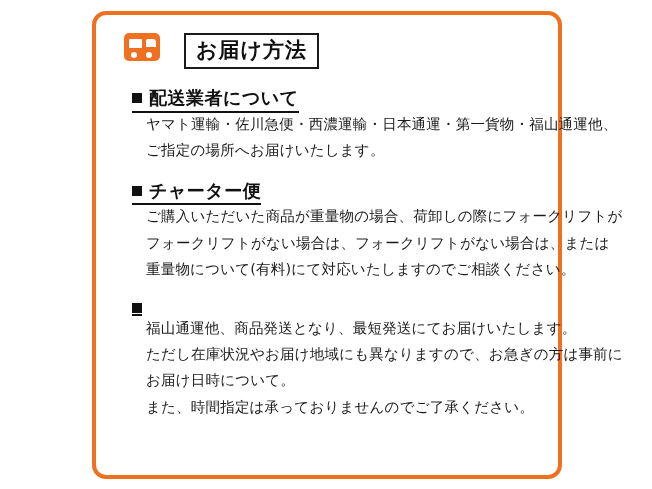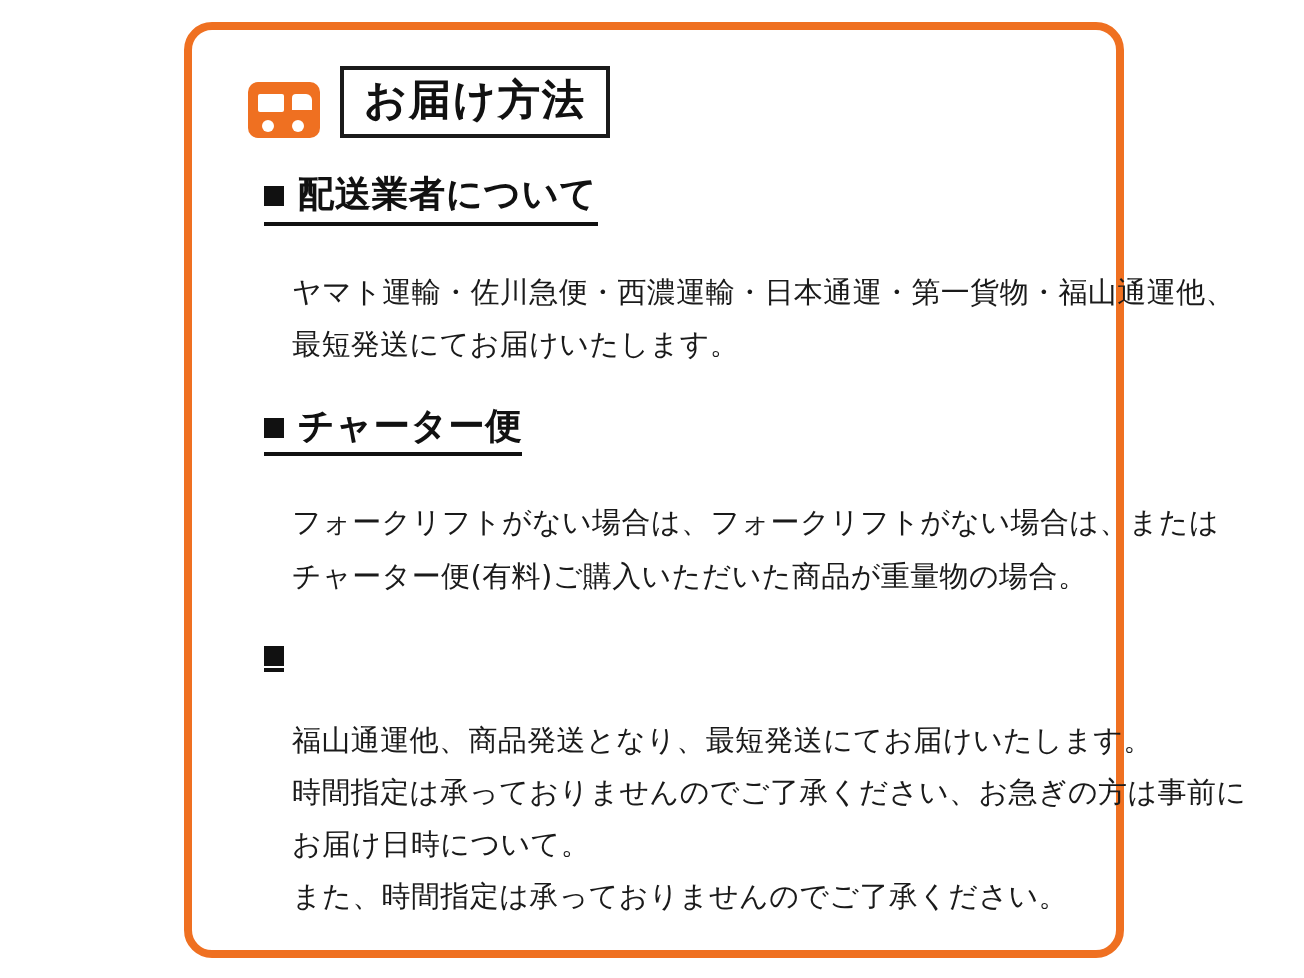--- a/index.html
+++ b/index.html
@@ -36,22 +36,22 @@
     left: 0;
     top: 0;
     right: 0;
     bottom: 0;
     padding: 18px 22px 10px 22px;
     box-sizing: border-box;
   }
   
   .title-row {
     display: flex;
-    align-items: flex-end;
-    gap: 10px;
+    align-items: flex-start;
+    gap: 24px;
     margin-left: 6px;
   }
   .truck-icon {
     width: 36px;
     height: 28px;
     background: #ef7021;
     border-radius: 5px;
     position: relative;
     flex: 0 0 auto;
   }
@@ -114,21 +114,21 @@
     justify-content: center;
   }
   .bullet-square {
     width: 10px;
     height: 10px;
     background: #111111;
     display: inline-block;
     flex: 0 0 auto;
   }
   .section-body {
-    margin-top: 23px;
+    margin-top: 0;
     padding-left: 14px;
   }
   .section-body p {
     margin: 0 0 3px 0;
     font-size: 14.5px;
     line-height: 1.6;
     color: #1a1a1a;
     letter-spacing: 0.2px;
     white-space: nowrap;
   }
@@ -150,42 +150,43 @@
         <span class="title-box">お届け方法</span>
       </div>
 
       <div class="section">
         <div class="section-heading">
           <span class="bullet-square"></span>
           <span>配送業者について</span>
         </div>
         <div class="section-body">
           <p>ヤマト運輸・佐川急便・西濃運輸・日本通運・第一貨物・福山通運他、</p>
-          <p>最短発送にてお届けいたします。</p>
+          <p>ご指定の場所へお届けいたします。</p>
         </div>
       </div>
 
       <div class="section">
         <div class="section-heading">
           <span class="bullet-square"></span>
           <span>チャーター便</span>
         </div>
         <div class="section-body">
+          <p>ご購入いただいた商品が重量物の場合、荷卸しの際にフォークリフトが</p>
           <p>フォークリフトがない場合は、フォークリフトがない場合は、または</p>
-          <p>チャーター便(有料)ご購入いただいた商品が重量物の場合。</p>
+          <p>重量物について(有料)にて対応いたしますのでご相談ください。</p>
         </div>
       </div>
 
       <div class="section">
         <div class="section-heading">
           <span class="bullet-square"></span>
         </div>
         <div class="section-body">
           <p>福山通運他、商品発送となり、最短発送にてお届けいたします。</p>
-          <p>時間指定は承っておりませんのでご了承ください、お急ぎの方は事前に</p>
+          <p>ただし在庫状況やお届け地域にも異なりますので、お急ぎの方は事前に</p>
           <p>お届け日時について。</p>
           <p>また、時間指定は承っておりませんのでご了承ください。</p>
         </div>
       </div>
 
     </div>
   </div>
 </div>
 
 </body></html>

